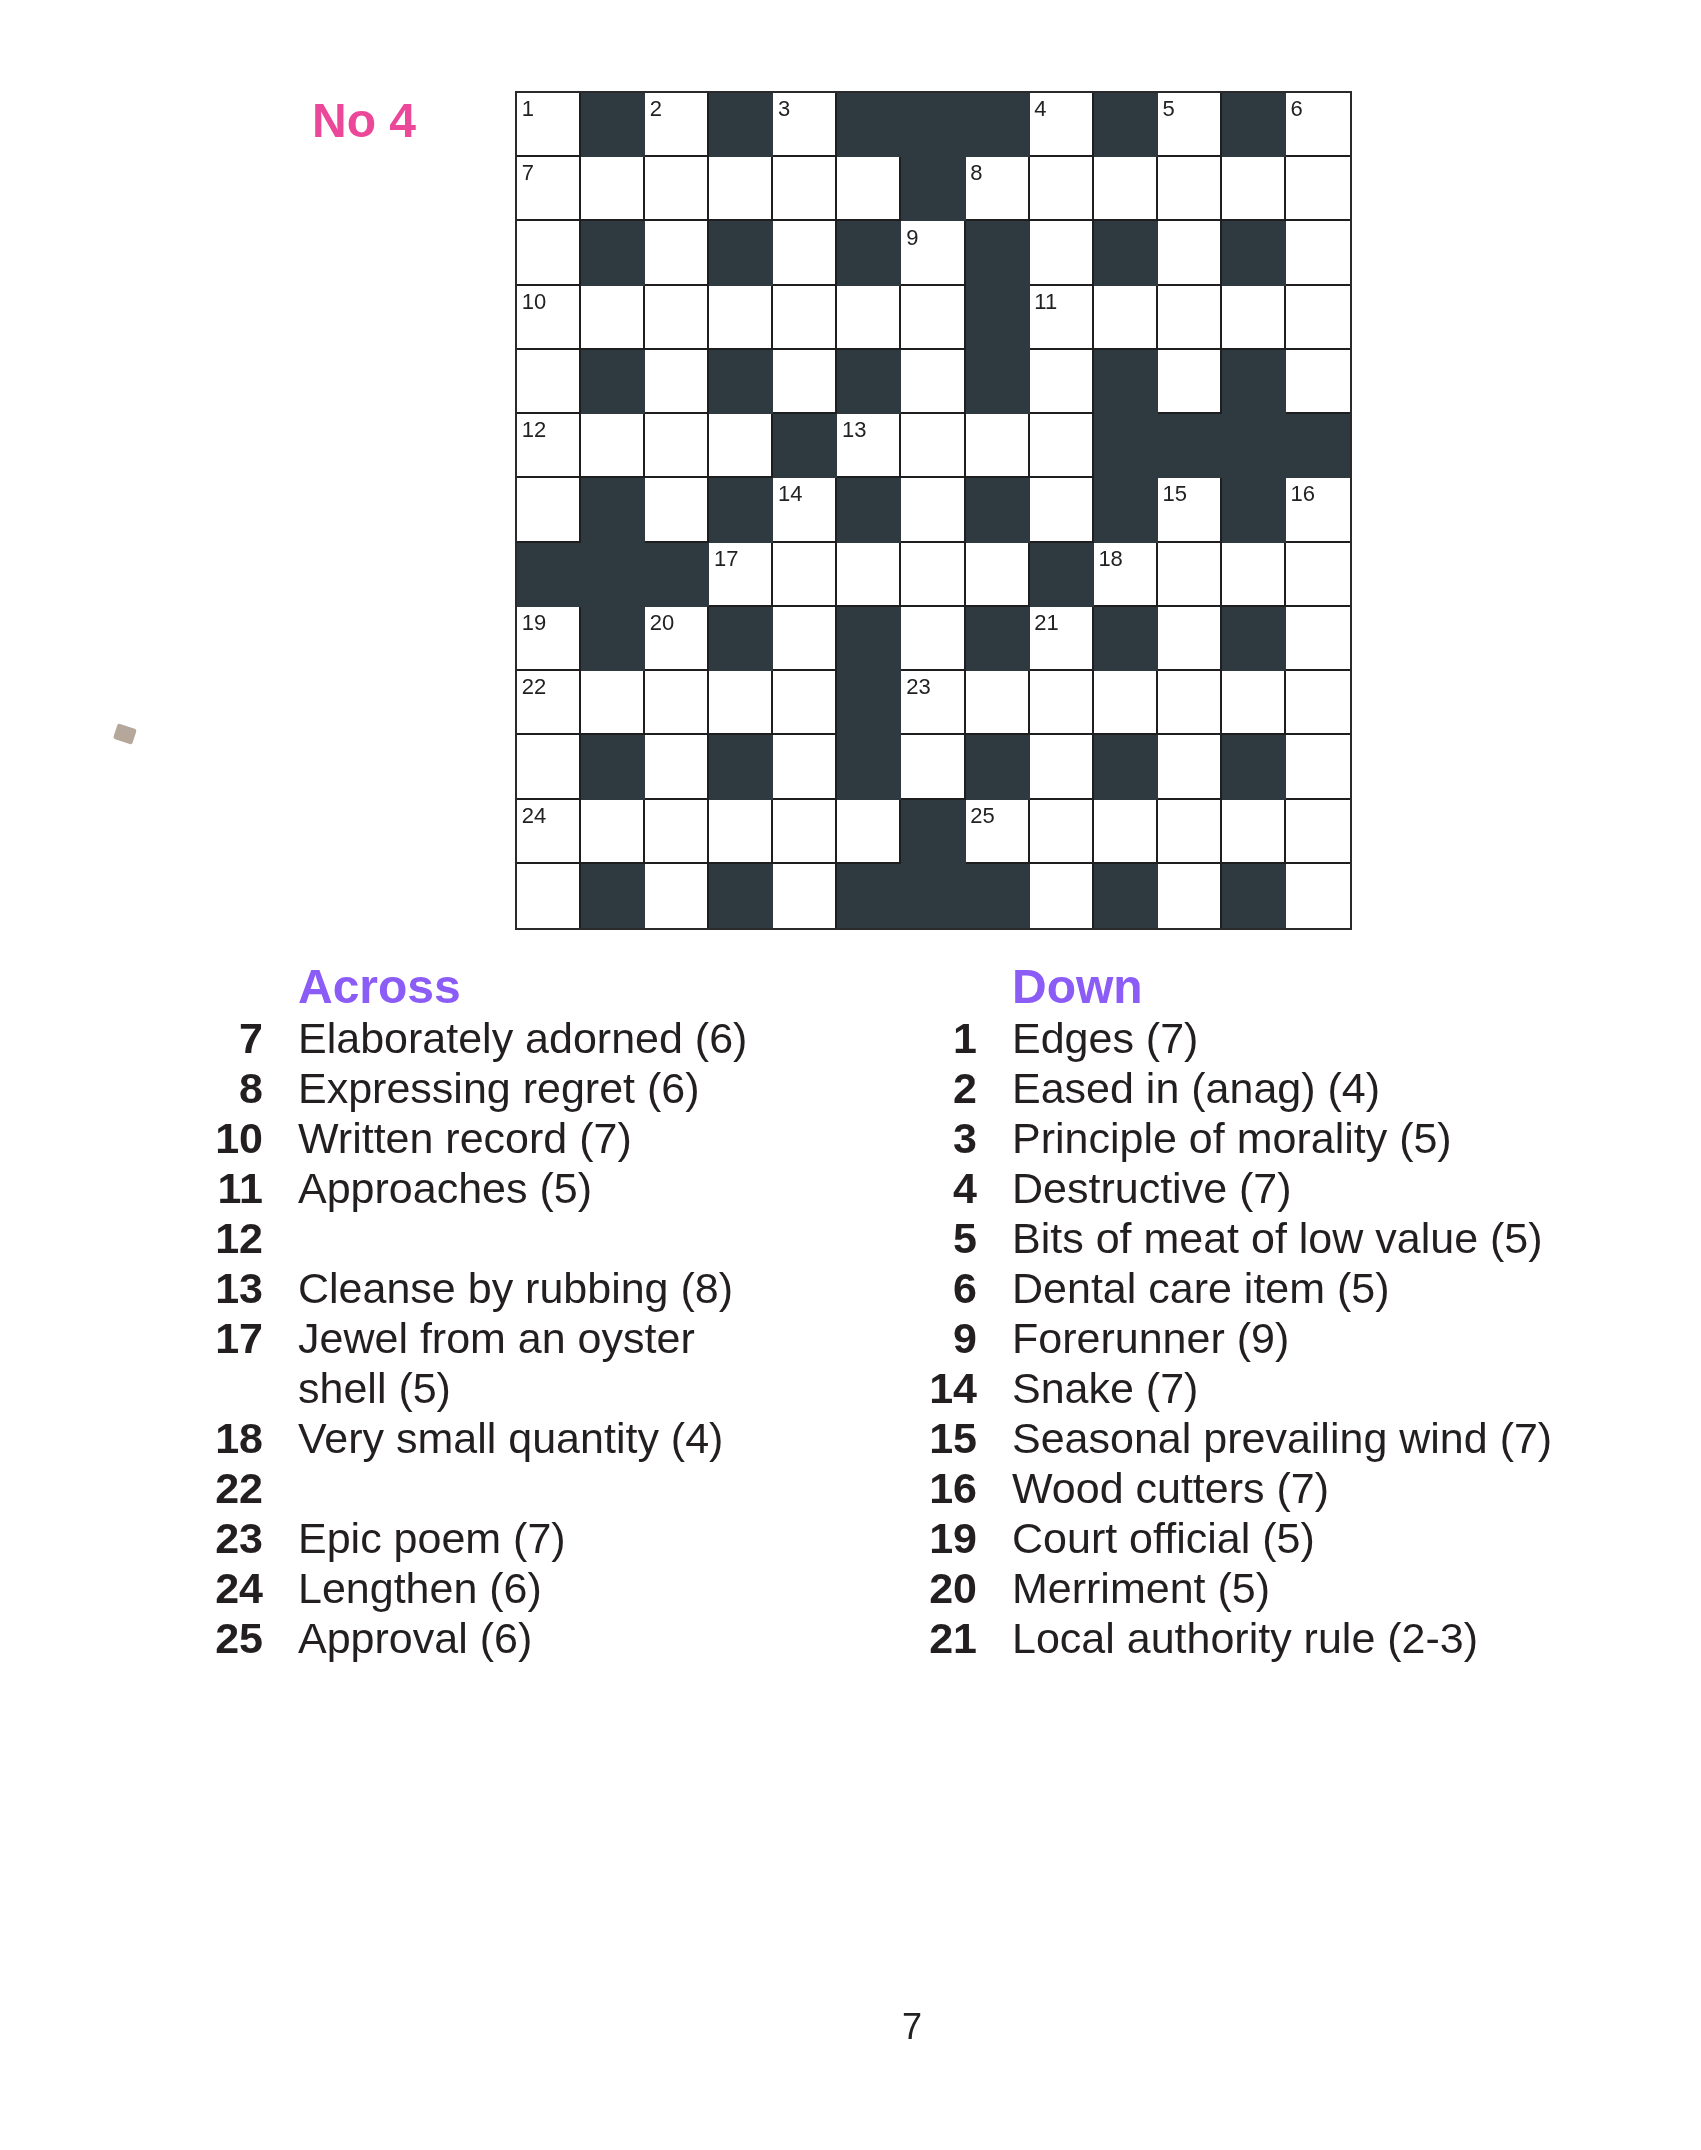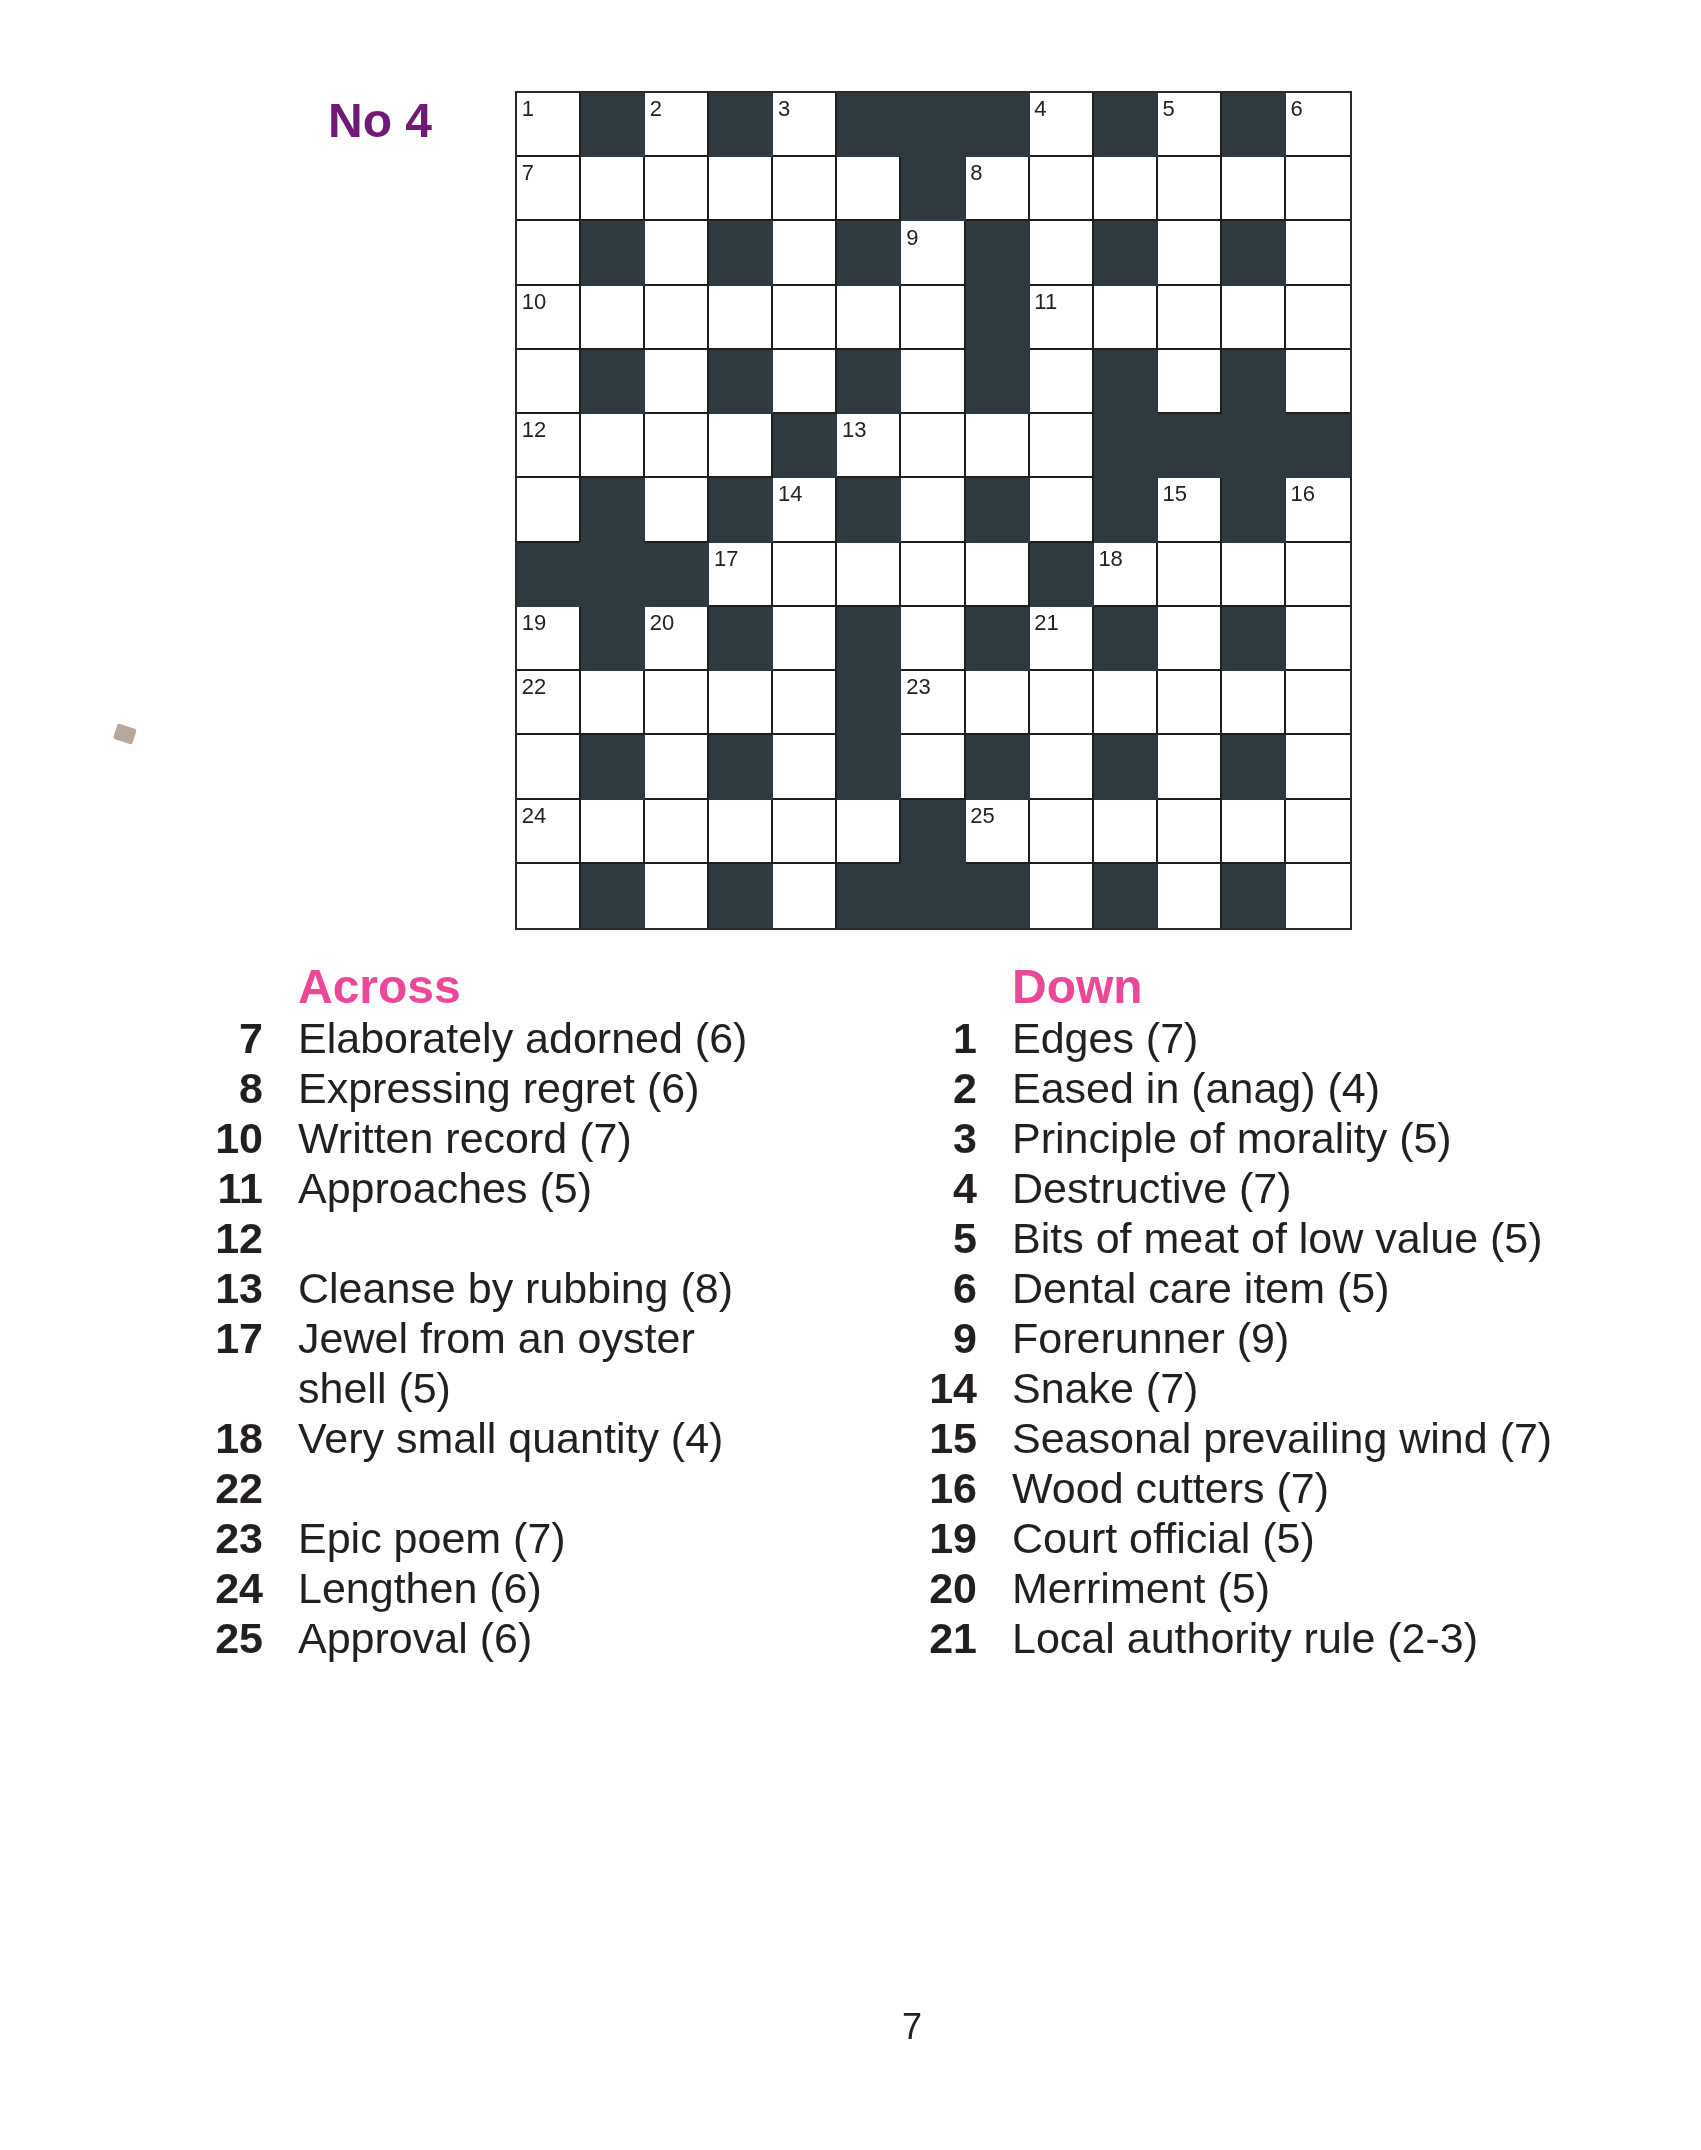--- a/index.html
+++ b/index.html
@@ -6,23 +6,23 @@
   body {
     width: 1701px; height: 2151px;
     background: #ffffff;
     position: relative;
     overflow: hidden;
     font-family: "Liberation Sans", sans-serif;
     color: #231f20;
   }
   .puzzle-title {
     position: absolute;
-    left: 328px; top: 93px;
+    left: 312px; top: 93px;
     font-size: 48px; font-weight: bold;
-    color: #701a75;
+    color: #ec4899;
     font-family: "Liberation Sans", sans-serif;
   }
   .grid {
     position: absolute;
     left: 515px; top: 91px;
     width: 837px; height: 839px;
     display: grid;
     grid-template-columns: repeat(13, 1fr);
     grid-template-rows: repeat(13, 1fr);
     border: 2.3px solid #2a2a2a;
@@ -41,21 +41,21 @@
     position: absolute; left: 4.7px; top: 3.1px;
     font-size: 22px; color: #222;
     font-family: "Liberation Sans", sans-serif;
   }
   .clues { position: absolute; top: 960px; }
   .clues.across { left: 209px; width: 589px; }
   .clues.down { left: 923px; width: 729px; }
   .clues h2 {
     margin: 0 0 0 89px;
     font-size: 48px; font-weight: bold; line-height: 53px;
-    color: #ec4899;
+    color: #8b5cf6;
   }
   .clues.down h2 { margin-left: 89px; }
   .clue {
     display: flex; align-items: flex-start;
     font-size: 43px; line-height: 50px;
   }
   .clue .cn {
     width: 54px; text-align: right; font-weight: bold;
     margin-right: 35px; flex-shrink: 0;
   }

